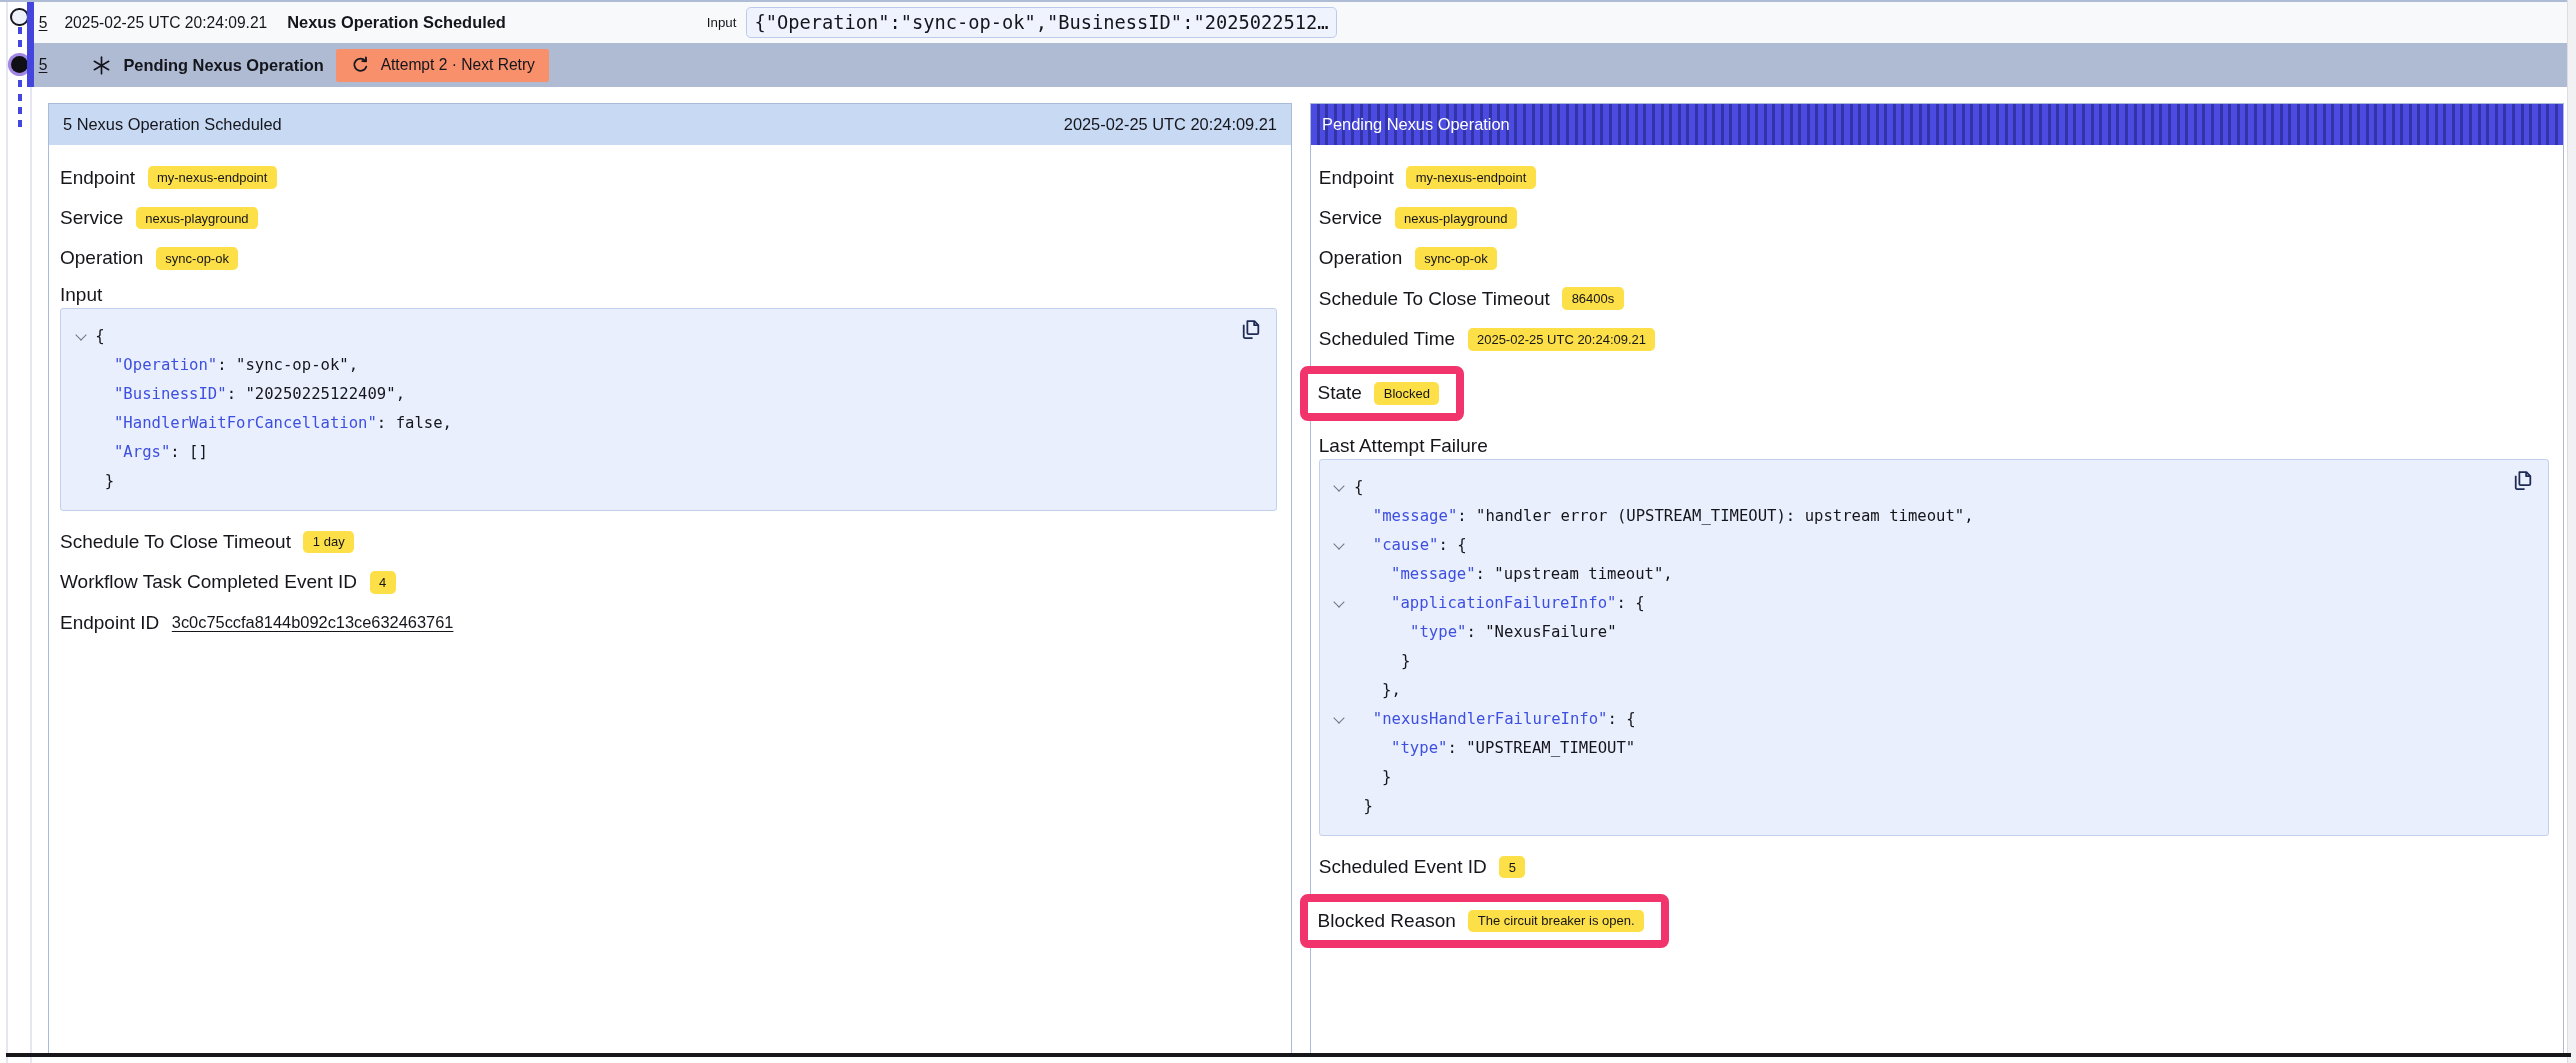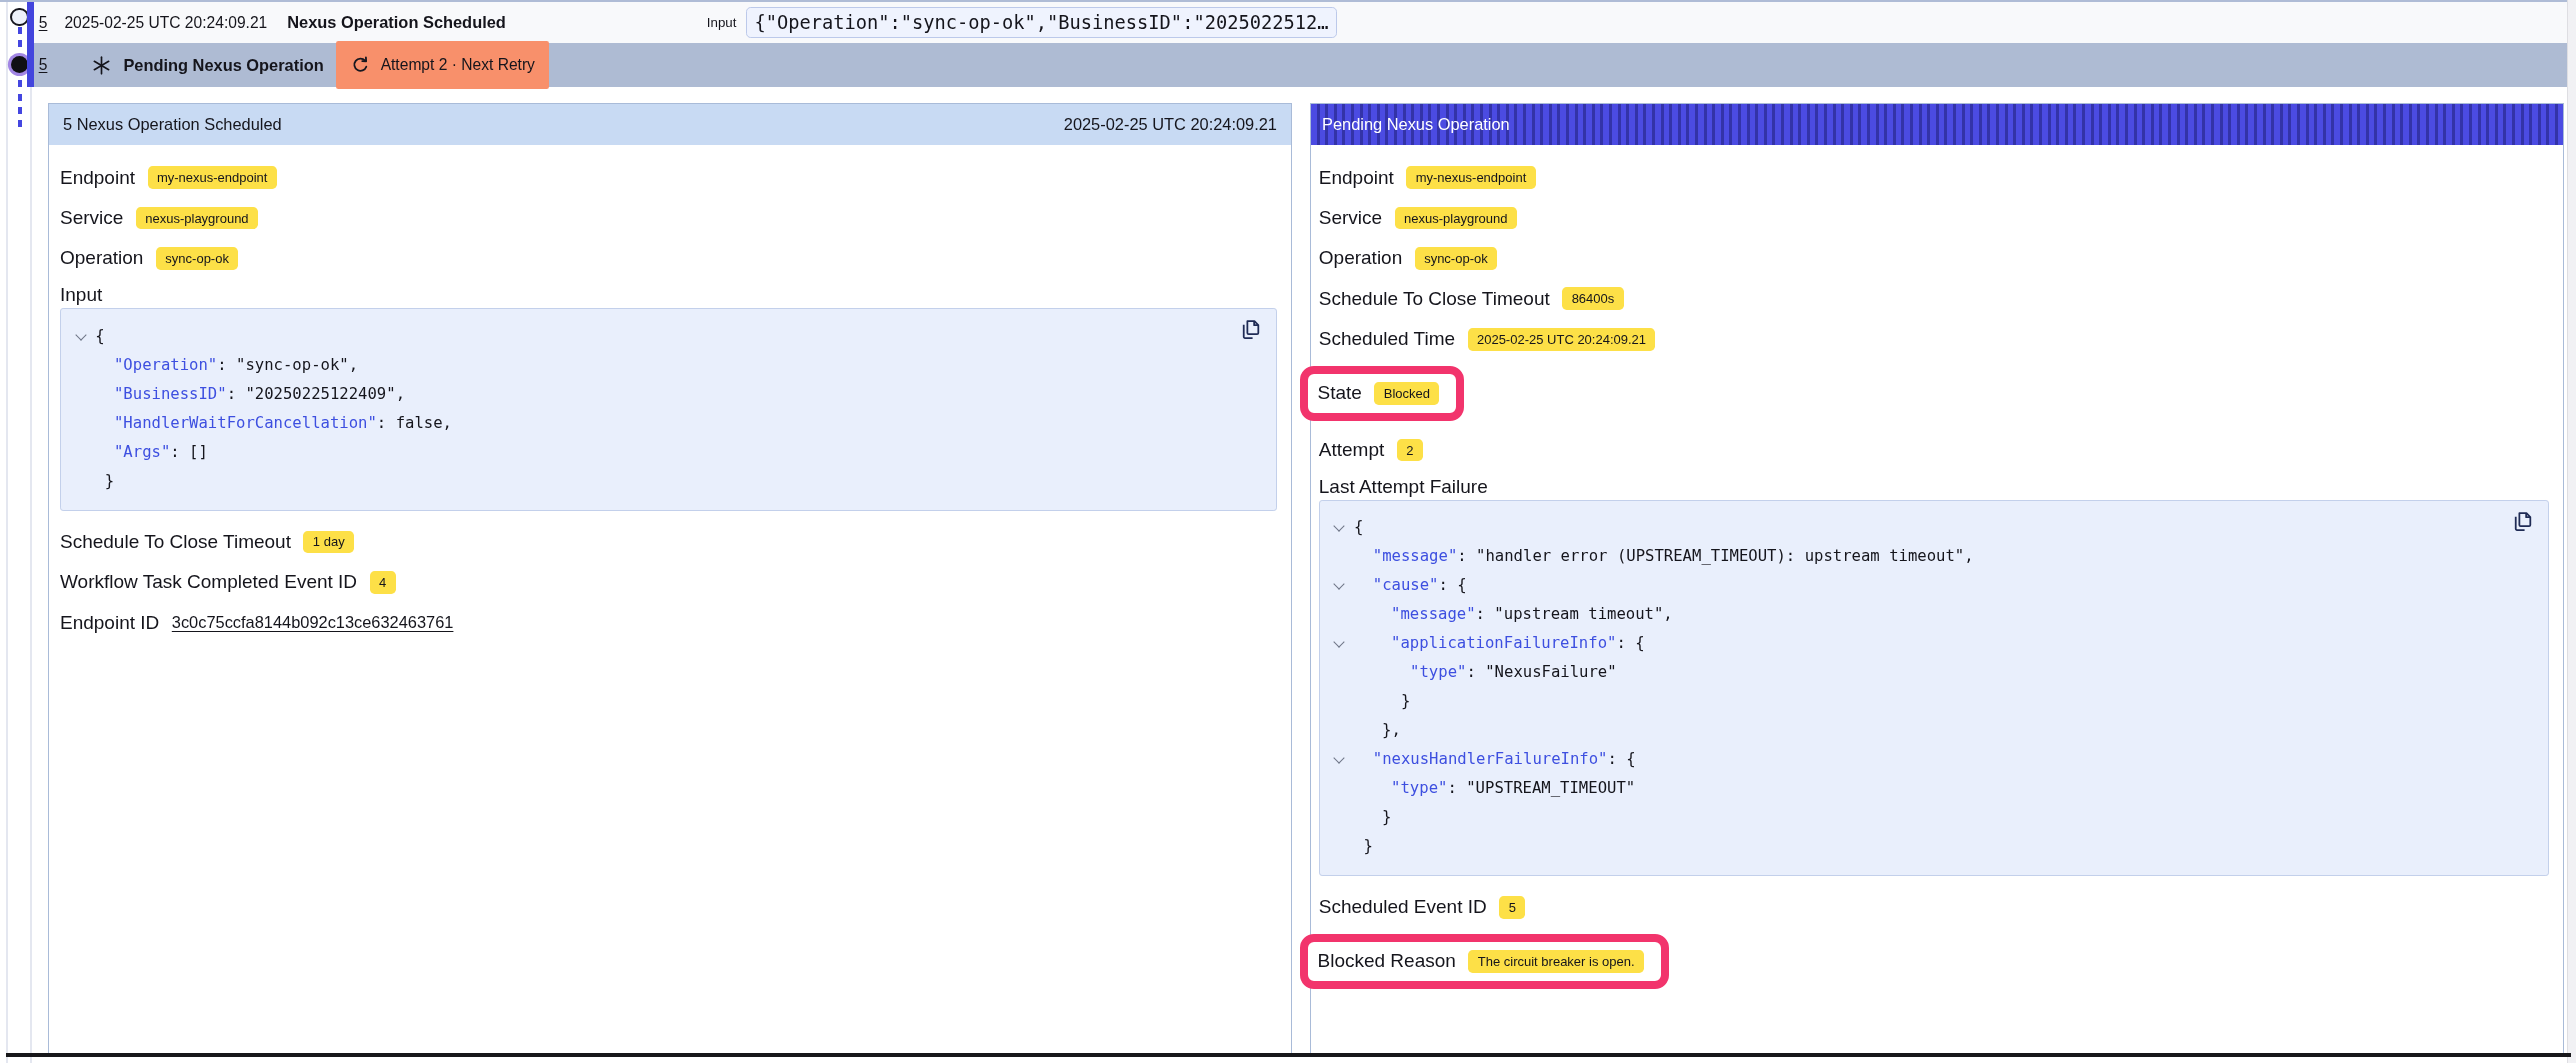--- a/index.html
+++ b/index.html
@@ -34,41 +34,41 @@
   .row-pending { height:44px; background:#AEBBD3; }
   .ev-id { margin-left:4.7px; font-size:15.6px; color:#15151c; text-decoration:underline; text-underline-offset:2.3px; cursor:pointer; }
   .ev-time { margin-left:17px; font-size:15.6px; }
   .ev-title { margin-left:20px; font-size:16.4px; font-weight:700; }
   .ev-input-label { margin-left:201px; font-size:13.3px; }
   .ev-input-pill { margin-left:9.4px; max-width:633px; overflow:hidden; white-space:nowrap;
     font-family:"DejaVu Sans Mono", monospace; font-size:18.7px; line-height:1.3;
     background:#EFF3FE; border:1.6px solid #BCC9EA; border-radius:4.7px; padding:2.3px 7.8px; }
   .p-icon { margin-left:44px; display:flex; align-items:center; }
   .p-title { margin-left:11px; font-size:16.4px; font-weight:700; }
-  .retry-badge { margin-left:12.5px; height:48px; display:flex; align-items:center; gap:9.4px;
+  .retry-badge { margin-left:12.5px; height:33px; display:flex; align-items:center; gap:9.4px;
     background:#F8906B; padding:0 14px; border-radius:2.3px; font-size:15.6px; }
 
   
   .panel { position:absolute; top:103px; background:#fff; border:1.6px solid #A9BBD8; z-index:2; }
   .panel-left  { left:48px;  width:1244px; height:952px; }
   .panel-right { left:1310px; width:1254px; height:952px; }
   .panel-header { height:41px; display:flex; align-items:center; justify-content:space-between;
     padding:16px 14px; font-size:16.4px; }
   .ph-blue { background:#C8DAF3; color:#15151c; }
   .ph-striped { background: repeating-linear-gradient(90deg, #4B4BE2 0 5.5px, #3333A8 5.5px 8.6px); color:#ffffff; padding:0 11px; }
   .panel-body { padding:9.4px 12.5px 9.4px 11px; }
   .panel-right .panel-body { padding-left:7.8px; }
 
   .field-row { display:flex; align-items:center; gap:12.5px; min-height:31px; margin:7.8px 0 9.4px; }
   .field-label { font-size:19px; white-space:nowrap; }
   .pill { background:#fde047; border-radius:4.7px; padding:3.9px 9.4px; font-size:13px; white-space:nowrap; }
   .link-value { font-size:16.4px; color:#15151c; text-decoration:underline; text-underline-offset:3.1px; cursor:pointer; }
   .label-only { min-height:23.4px; margin-bottom:1.6px; }
 
-  .annotation { display:inline-flex; border:8.6px solid #F2346C; border-radius:14px;
+  .annotation { display:inline-flex; border:8.6px solid #F2346C; border-radius:8px;
     padding:3.9px 17px 3.9px 9.4px; margin:1.6px 0 6.2px -18.7px; background:#ffffff; position:relative; z-index:3; }
   .annotation .field-row { margin:0; }
 
   .code-block { position:relative; background:#E9EFFC; border:1.6px solid #C3D0EB; border-radius:3.1px;
     padding:12.5px 12.5px 14px 7.8px; margin:1.6px 1.6px 15.6px 0;
     font-family:"DejaVu Sans Mono", monospace; font-size:15.6px; line-height:29px; color:#15151c; }
   .copy-btn { position:absolute; top:7.8px; right:11px; width:28px; height:28px;
     background:none; border:none; cursor:pointer; padding:0; }
   .code-line { display:flex; }
   .code-gutter { flex:0 0 26.5px; display:flex; align-items:center; }
@@ -206,23 +206,20 @@
           <span class="field-label">Schedule To Close Timeout</span>
           <span class="pill">86400s</span>
         </div><div class="field-row">
           <span class="field-label">Scheduled Time</span>
           <span class="pill">2025-02-25 UTC 20:24:09.21</span>
         </div><div class="annotation">
           <div class="field-row">
             <span class="field-label">State</span>
             <span class="pill">Blocked</span>
           </div>
-        </div><div class="field-row">
-          <span class="field-label">Attempt</span>
-          <span class="pill">2</span>
         </div><div class="field-row label-only">
           <span class="field-label">Last Attempt Failure</span>
         </div><div class="code-block">
           <button class="copy-btn"><svg width="25" height="25" viewBox="0 0 24 24" fill="none" stroke="#1F2B55" stroke-width="1.7" stroke-linejoin="round">
               <path d="M5.5 7.5 V19 a1.2 1.2 0 0 0 1.2 1.2 H14"></path>
               <path d="M9 4 H15.8 L19.5 7.7 V15.3 a1.2 1.2 0 0 1 -1.2 1.2 H10.2 A1.2 1.2 0 0 1 9 15.3 Z"></path>
               <path d="M15.5 4.2 V7.9 H19.3"></path>
             </svg></button>
           <div class="code-line">
             <span class="code-gutter">

